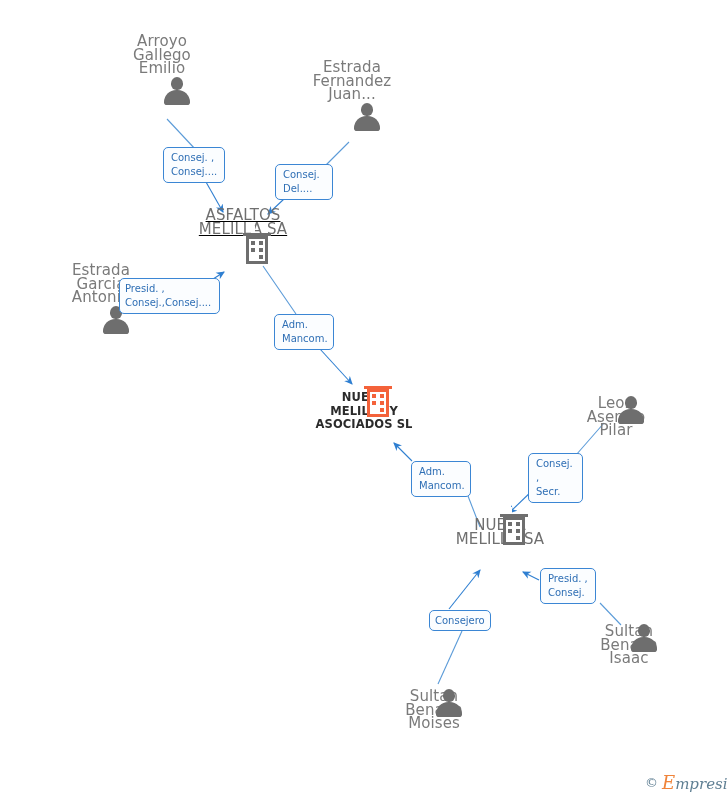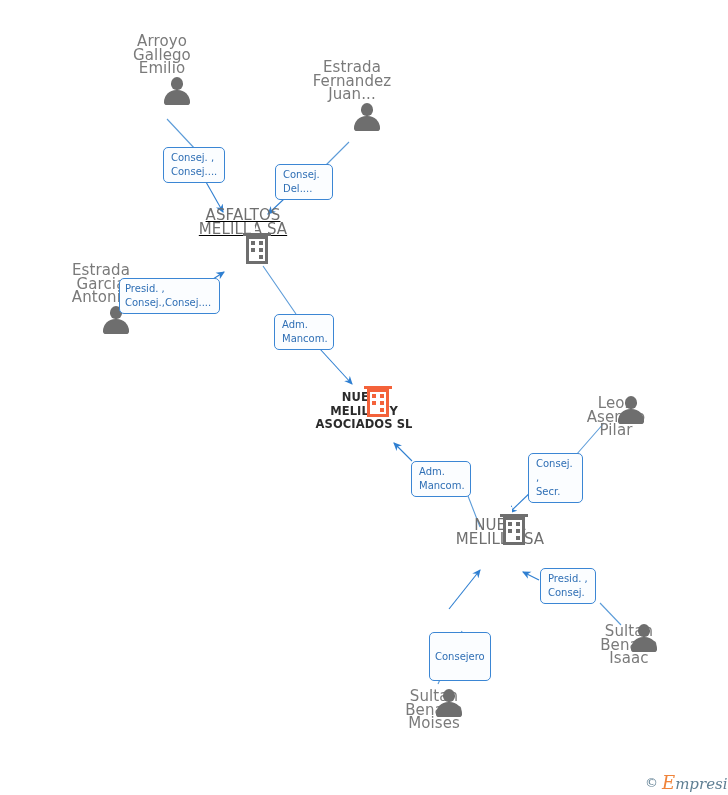--- a/index.html
+++ b/index.html
@@ -319,20 +319,20 @@
 
   <div class="rel" style="left:411px; top:461px; width:60px;">Adm.
 Mancom.</div>
 
   <div class="rel" style="left:528px; top:453px; width:55px;">Consej. ,
 Secr.</div>
 
   <div class="rel" style="left:540px; top:568px; width:56px;">Presid. ,
 Consej.</div>
 
-  <div class="rel" style="left:429px; top:632px; width:62px; line-height:13px; padding:17px 5px;">Consejero</div>
+  <div class="rel" style="left:429px; top:610px; width:62px; line-height:13px; padding:3px 5px;">Consejero</div>
 
   <div style="position:absolute; left:645px; top:772px; display:flex; align-items:center; gap:4px;">
     <span style="font-size:13px; color:#5f7f93;">©</span>
     <span style="font-family:'DejaVu Serif', serif; font-style:italic; font-size:15px; color:#5f7f93;"><span style="color:#f0843a;font-size:18px;">E</span>mpresia</span>
   </div>
 
 </div>
 
 </body></html>

